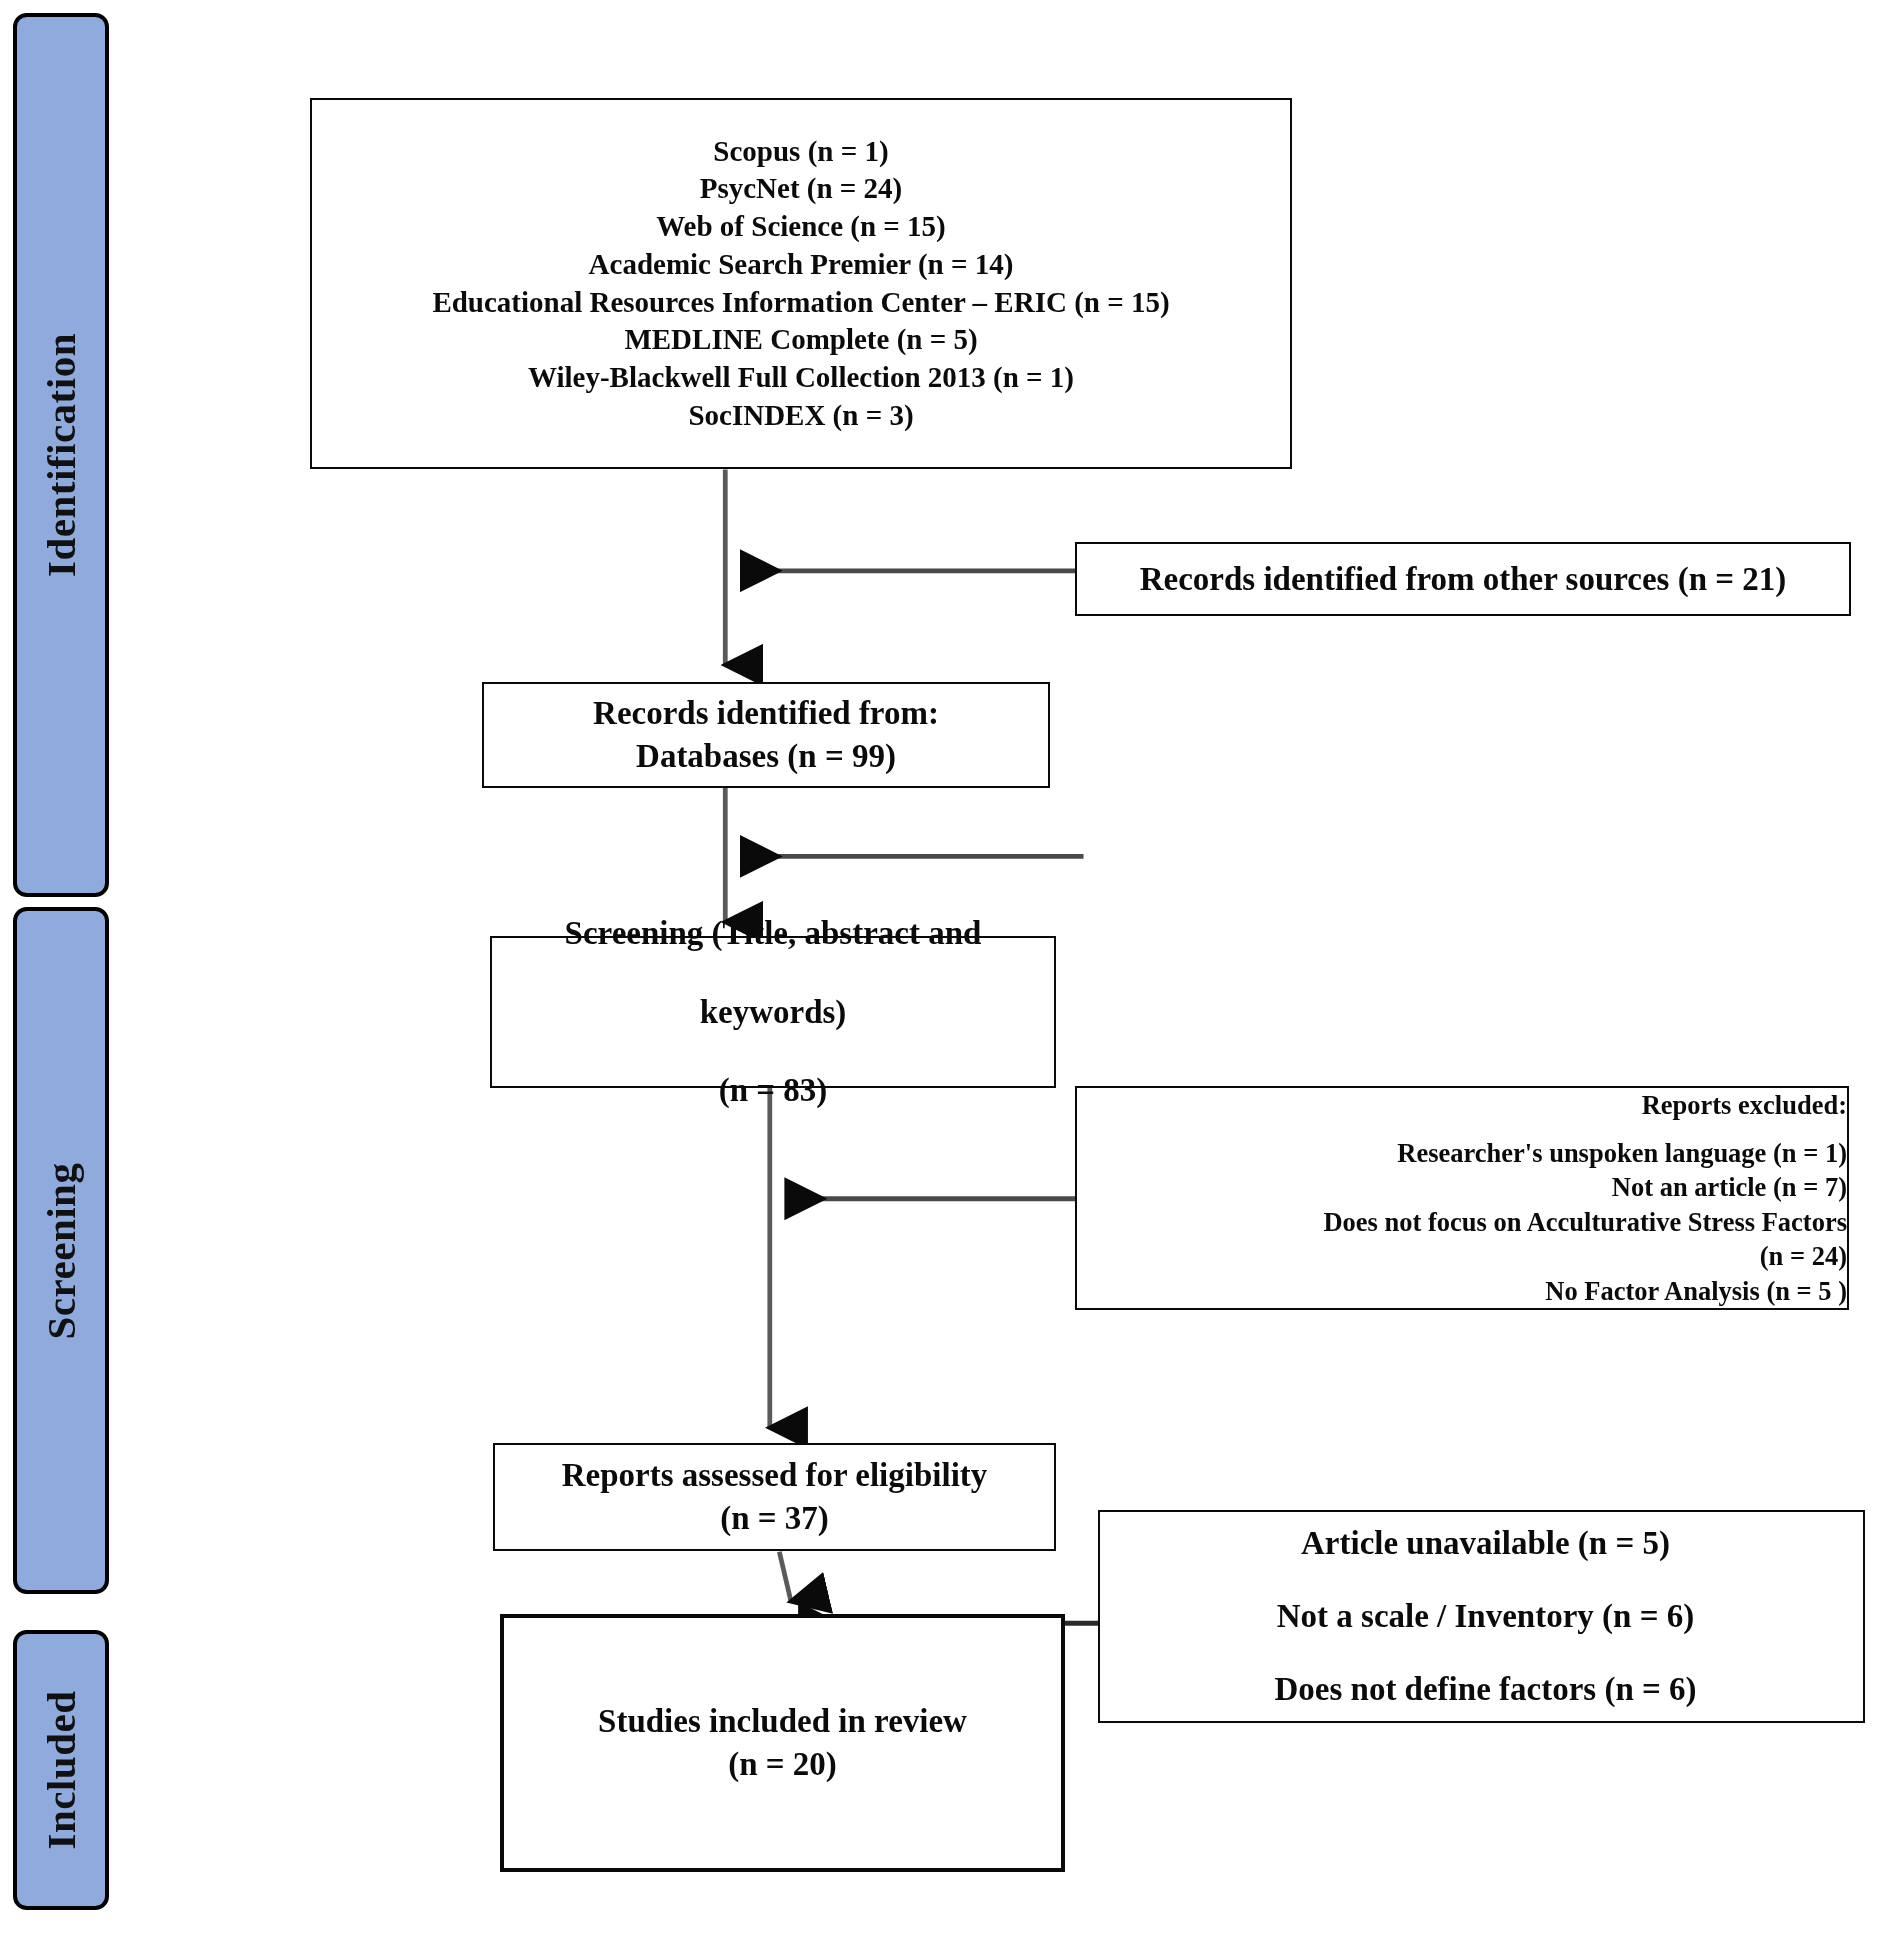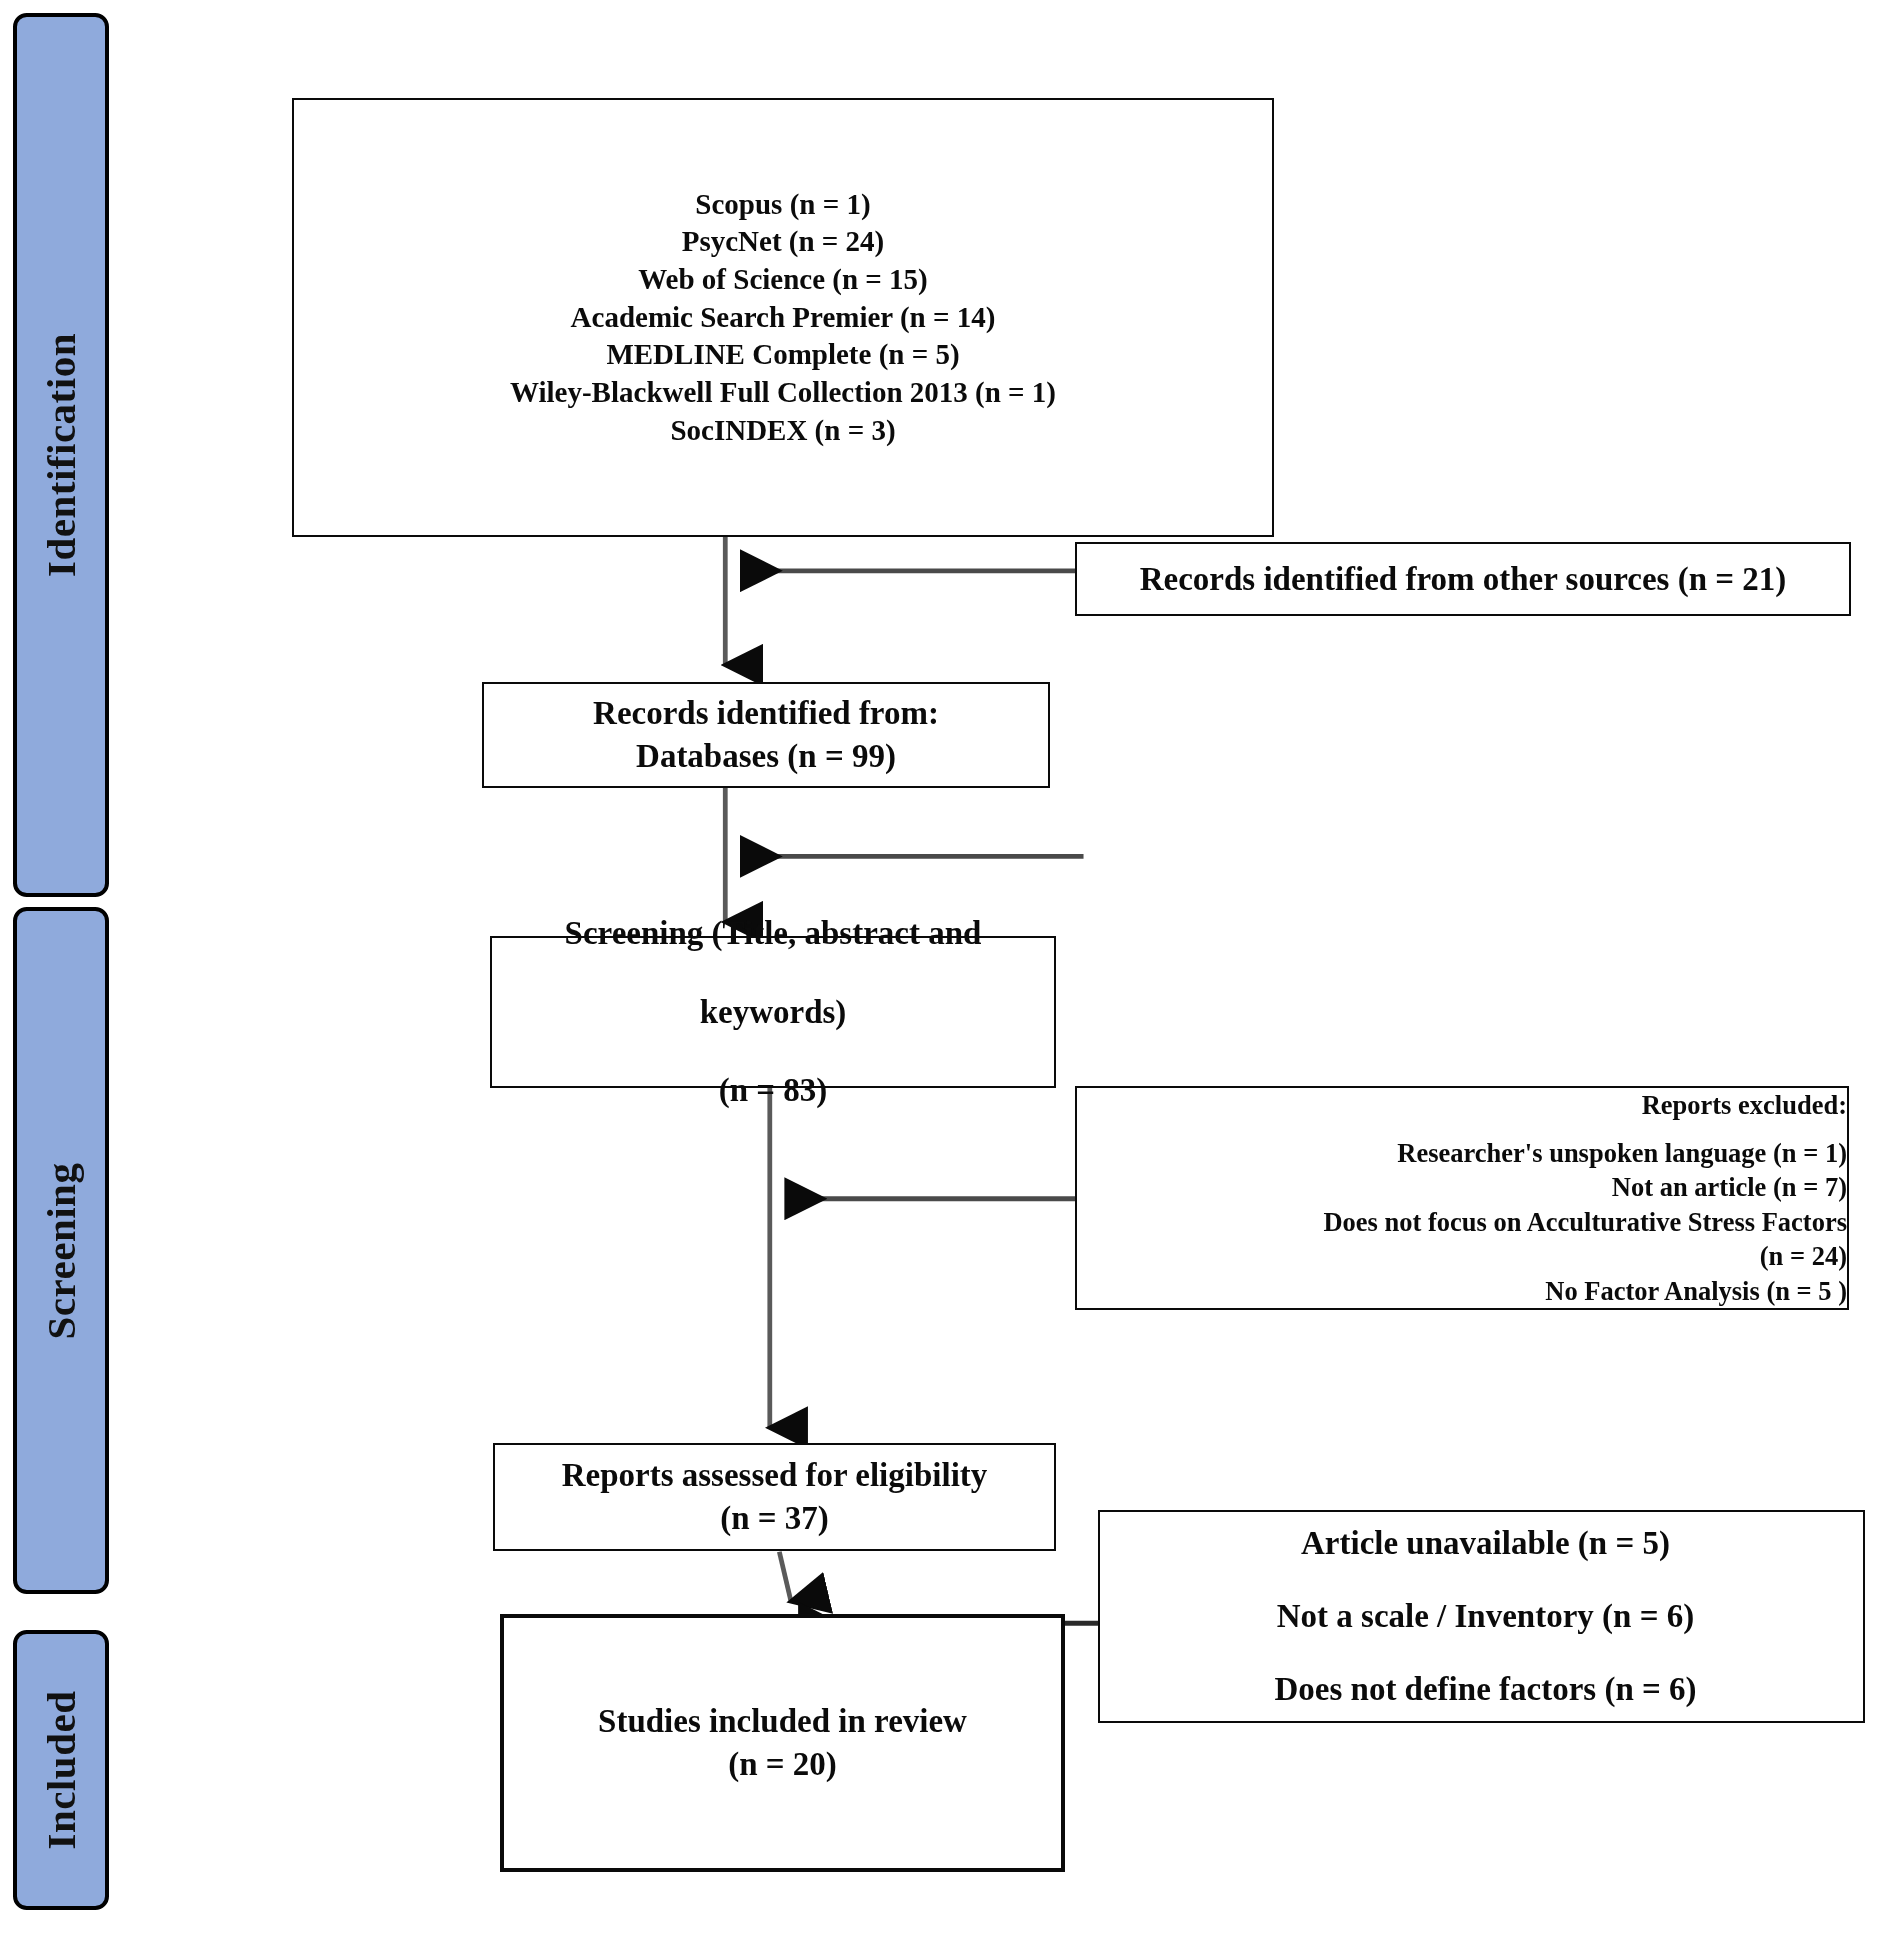--- a/index.html
+++ b/index.html
@@ -110,25 +110,26 @@
   </div>
 
   <div class="phase-band" style="left:13.3px; top:907px; width:96px; height:687px;">
     <span class="phase-label">Screening</span>
   </div>
 
   <div class="phase-band" style="left:13.3px; top:1630px; width:96px; height:280px;">
     <span class="phase-label">Included</span>
   </div>
 
-  <div class="node fs-54" style="left:292px; top:98px; width:982px; height:439px;">
+  <div class="node fs-54" style="left:310px; top:98px; width:982px; height:371px;">
     <span class="line">Scopus (n = 1)</span>
     <span class="line">PsycNet (n = 24)</span>
     <span class="line">Web of Science (n = 15)</span>
     <span class="line">Academic Search Premier (n = 14)</span>
+    <span class="line">Educational Resources Information Center – ERIC (n = 15)</span>
     <span class="line">MEDLINE Complete (n = 5)</span>
     <span class="line">Wiley-Blackwell Full Collection 2013 (n = 1)</span>
     <span class="line">SocINDEX (n = 3)</span>
   </div>
 
   <div class="node fs-52" style="left:1075px; top:542px; width:776px; height:74px;">
     <span class="line">Records identified from other sources (n = 21)</span>
   </div>
 
   <div class="node fs-52" style="left:482px; top:682px; width:568px; height:106px;">

